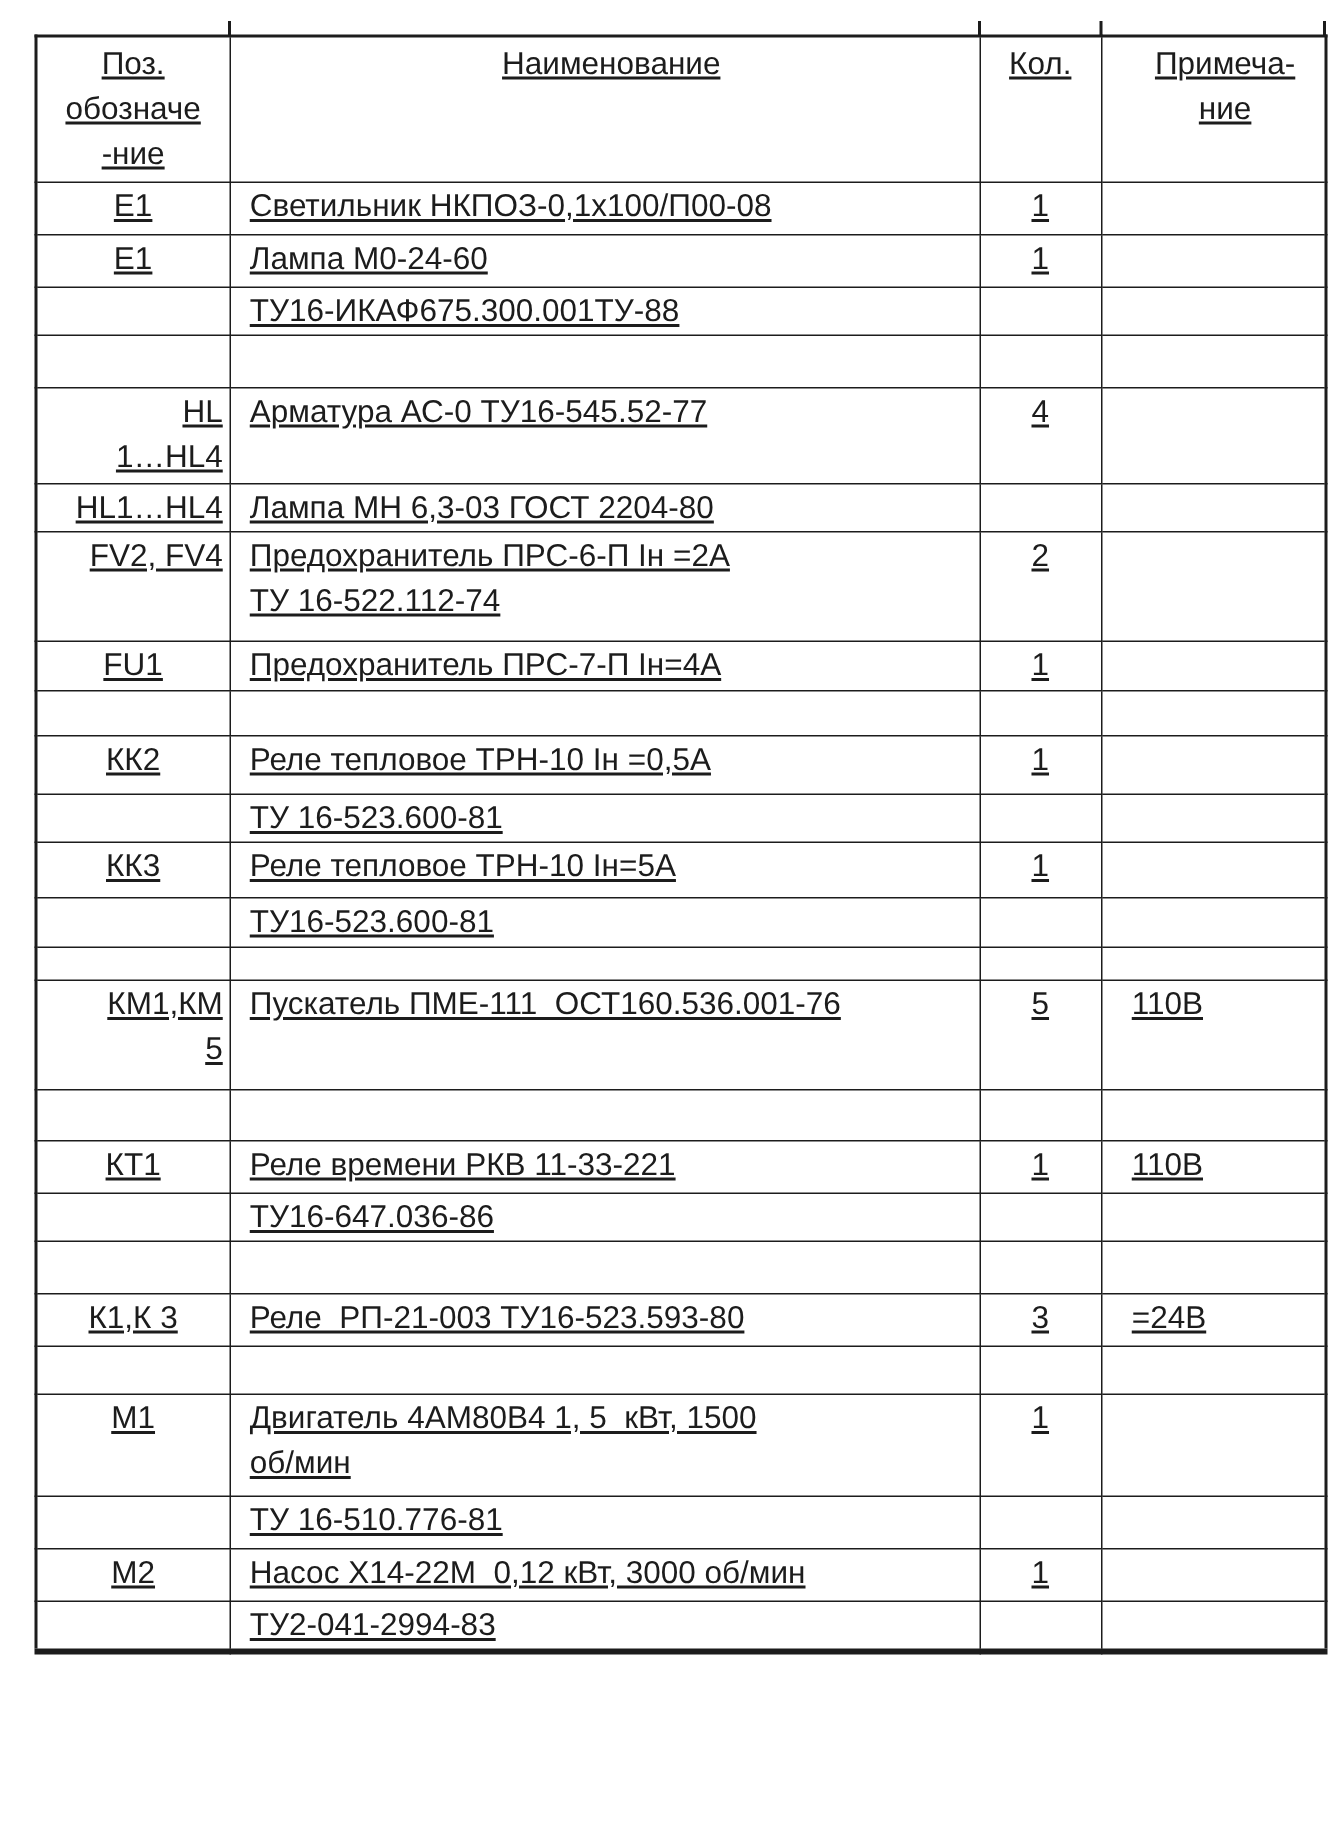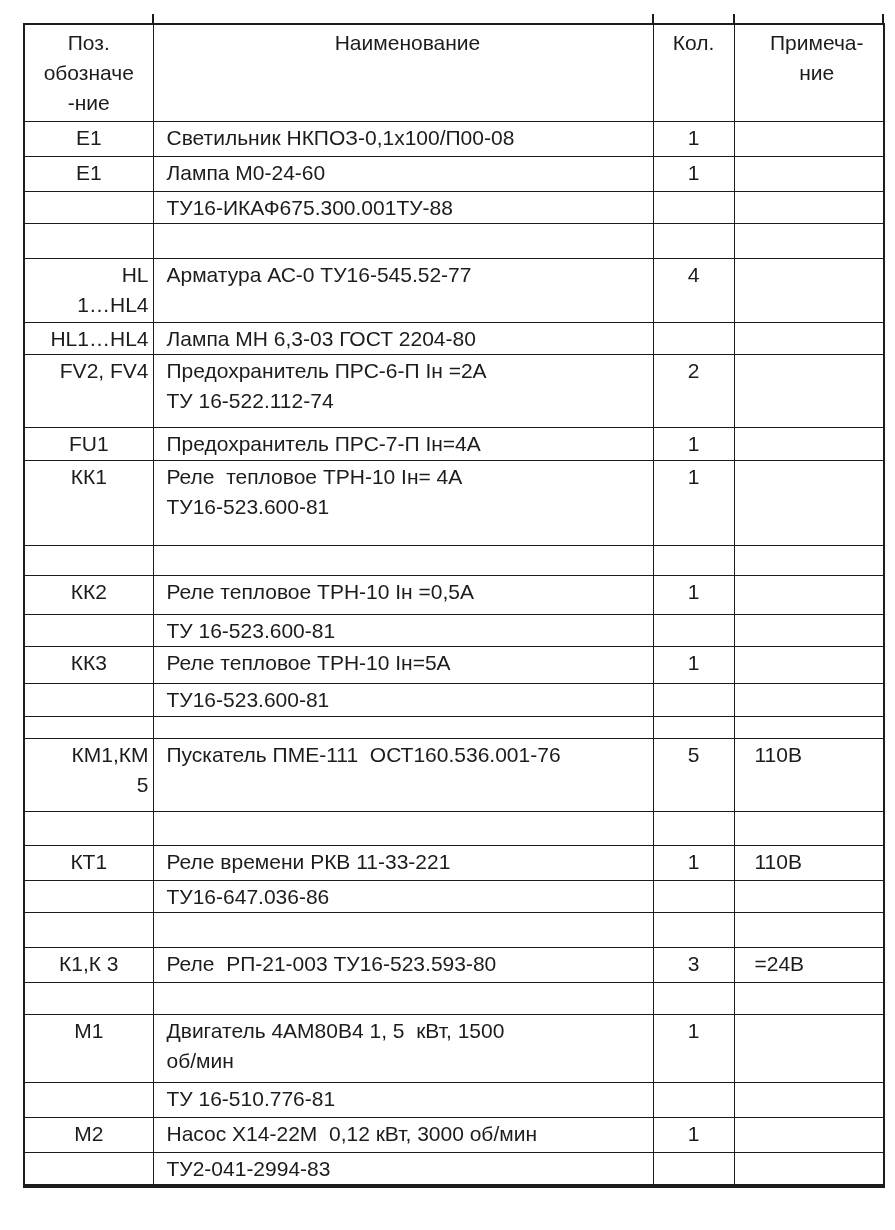--- a/index.html
+++ b/index.html
@@ -21,20 +21,21 @@
   .stub.s2 { left: 652px; }
   .stub.s3 { left: 733px; }
   .stub.s4 { left: 882px; }
 
   table.spec {
     border-collapse: collapse;
     table-layout: fixed;
     width: 860px;
     border: 2px solid #1c1c1c;
     border-bottom-width: 4px;
+    text-decoration: underline;
   }
   col.w-pos  { width: 129px; }
   col.w-name { width: 500px; }
   col.w-qty  { width: 81px; }
   col.w-note { width: 150px; }
 
   td {
     border: 1.5px solid #1c1c1c;
     font-size: 21px;
     line-height: 30px;
@@ -120,27 +121,20 @@
 ТУ 16-522.112-74</td>
         <td class="c-qty">2</td>
         <td class="c-note"></td>
       </tr>
       <tr style="height:33px">
         <td class="c-pos">FU1</td>
         <td class="c-name">Предохранитель ПРС-7-П Iн=4А</td>
         <td class="c-qty">1</td>
         <td class="c-note"></td>
       </tr>
-      <tr style="height:85px">
-        <td class="c-pos">КК1</td>
-        <td class="c-name">Реле  тепловое ТРН-10 Iн= 4А
-ТУ16-523.600-81</td>
-        <td class="c-qty">1</td>
-        <td class="c-note"></td>
-      </tr>
       <tr style="height:30px">
         <td class="c-pos"></td>
         <td class="c-name"></td>
         <td class="c-qty"></td>
         <td class="c-note"></td>
       </tr>
       <tr style="height:39px">
         <td class="c-pos">КК2</td>
         <td class="c-name">Реле тепловое ТРН-10 Iн =0,5А</td>
         <td class="c-qty">1</td>

